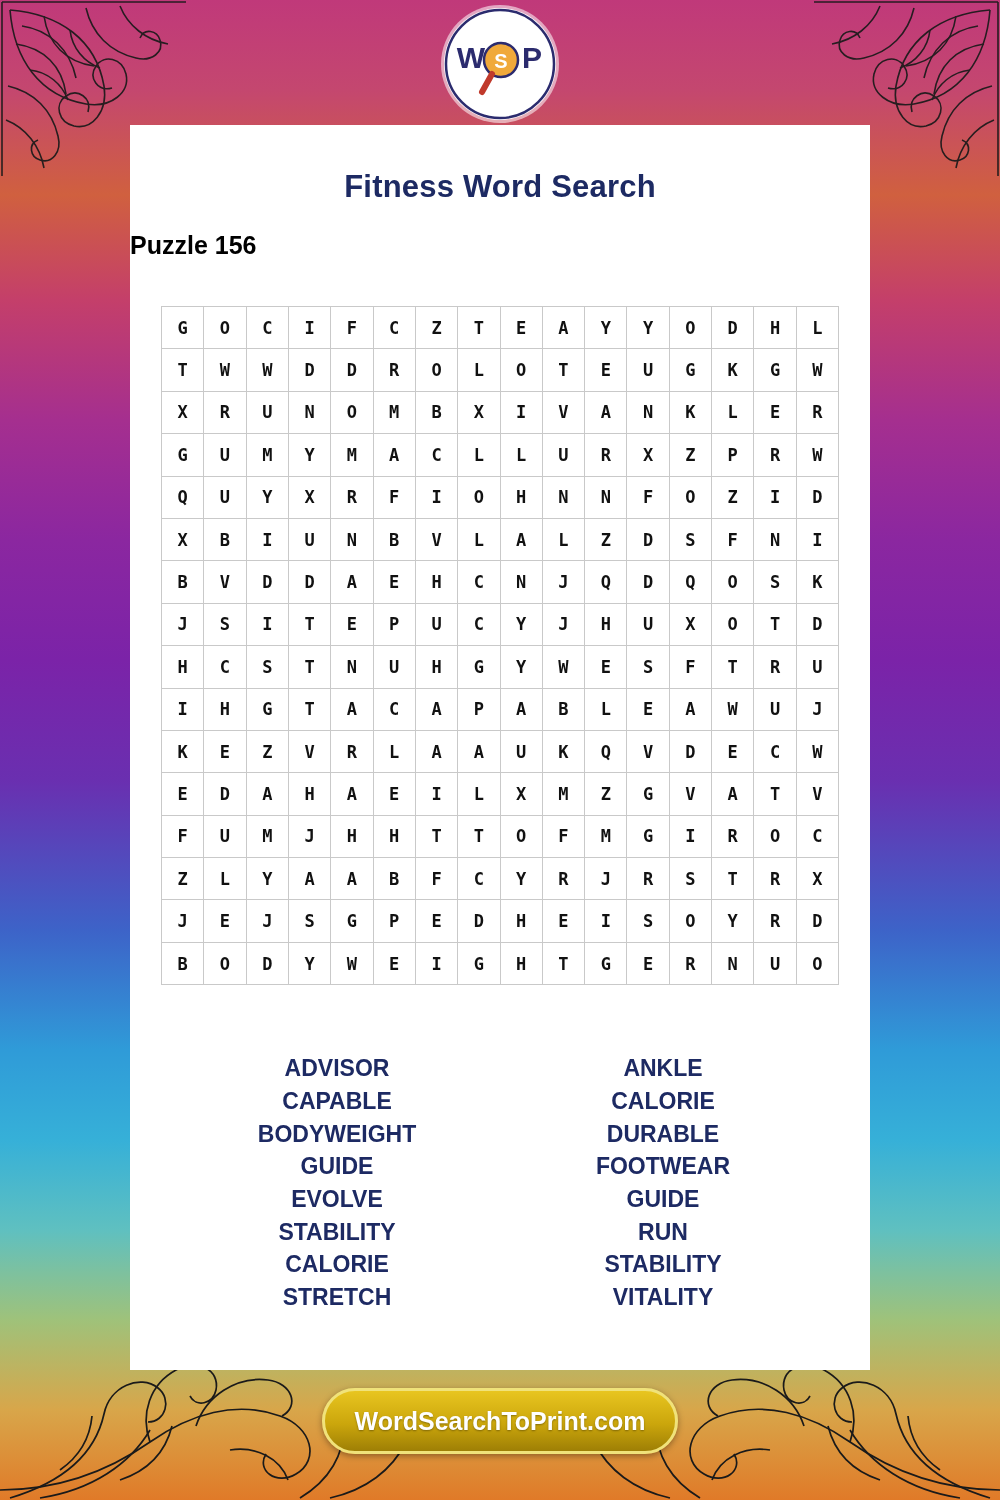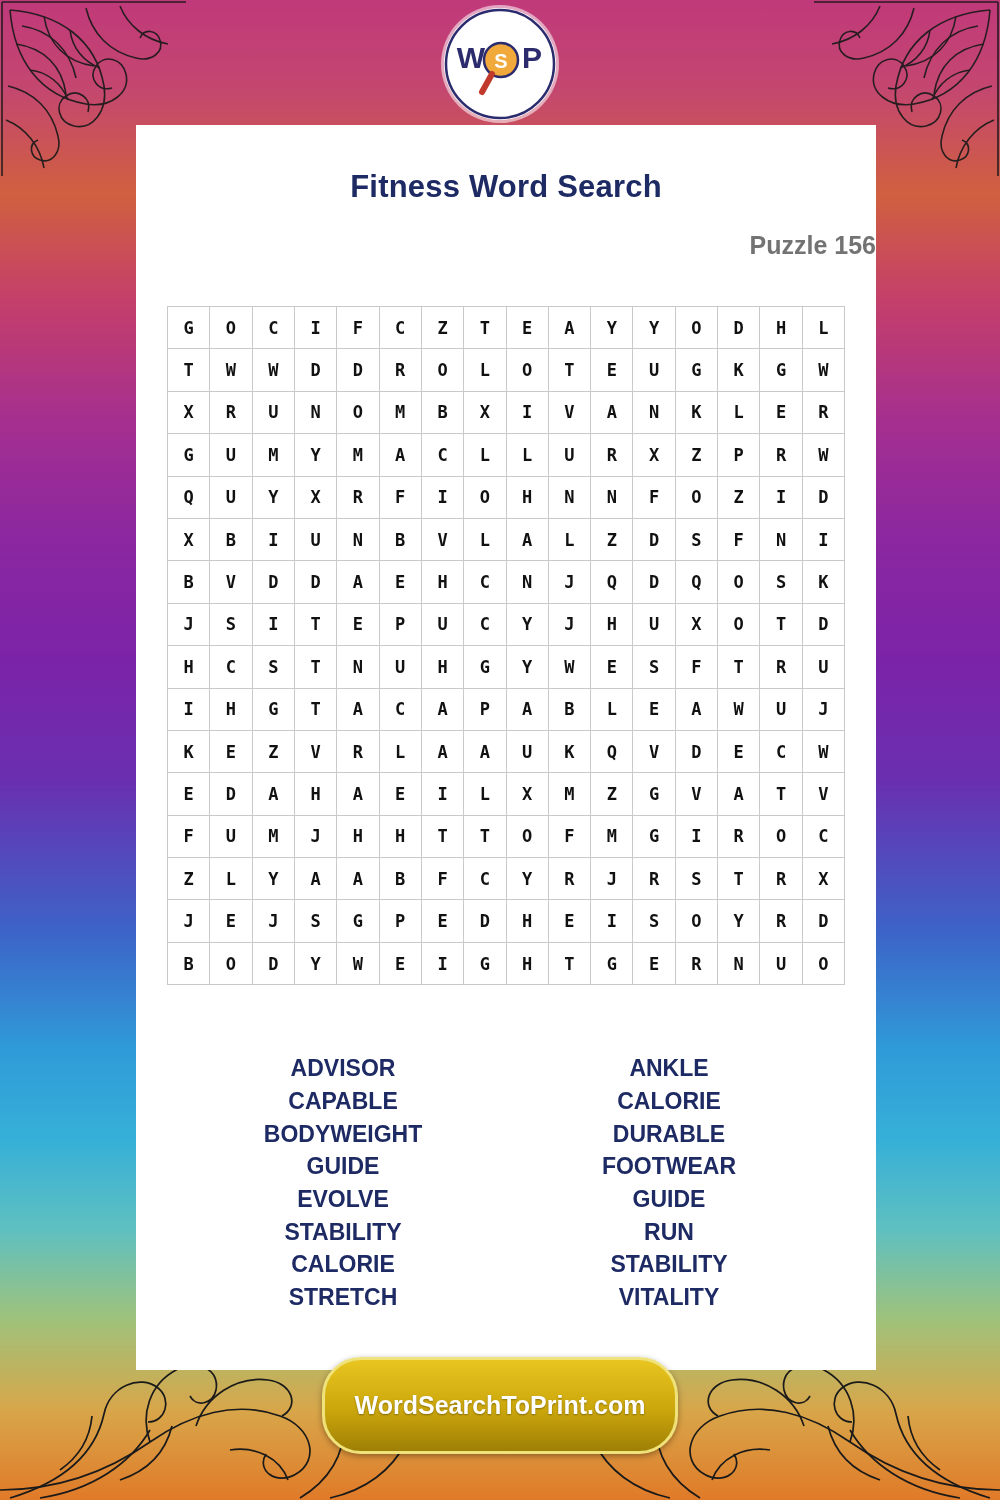--- a/index.html
+++ b/index.html
@@ -61,42 +61,41 @@
     height: 112px;
     border-radius: 50%;
     background: #ffffff;
     box-shadow: 0 0 0 3px rgba(255,255,255,0.55);
     z-index: 5;
   }
 
   .sheet {
     position: absolute;
     top: 125px;
-    left: 136px;
+    left: 130px;
     width: 740px;
     height: 1245px;
     background: #ffffff;
     z-index: 3;
   }
 
   .title {
     text-align: center;
     color: #1d2a63;
     font-size: 31px;
     font-weight: bold;
     margin-top: 44px;
     letter-spacing: 0.2px;
   }
   .subtitle {
-    text-align: right;
-    color: #737373;
+    text-align: left;
+    color: #000000;
     font-size: 25px;
     font-weight: bold;
     margin-top: 26px;
-    padding-left: 36px;
   }
 
   .grid-wrap {
     margin: 46px auto 0;
     width: 678px;
     border: 1px solid #c9c9c9;
     border-right: none;
     border-bottom: none;
     background: #fff;
   }
@@ -129,21 +128,21 @@
     line-height: 1.42;
   }
   .word-item { white-space: nowrap; }
 
   .badge {
     position: absolute;
     left: 50%;
     transform: translateX(-50%);
     bottom: 46px;
     width: 356px;
-    height: 97px;
+    height: 66px;
     border-radius: 39px;
     background: linear-gradient(180deg, #e8c520 0%, #cba60c 55%, #9e7f05 100%);
     border: 3px solid #f0e27a;
     display: flex;
     align-items: center;
     justify-content: center;
     z-index: 6;
     box-shadow: 0 2px 6px rgba(0,0,0,0.35);
   }
   .badge span {

